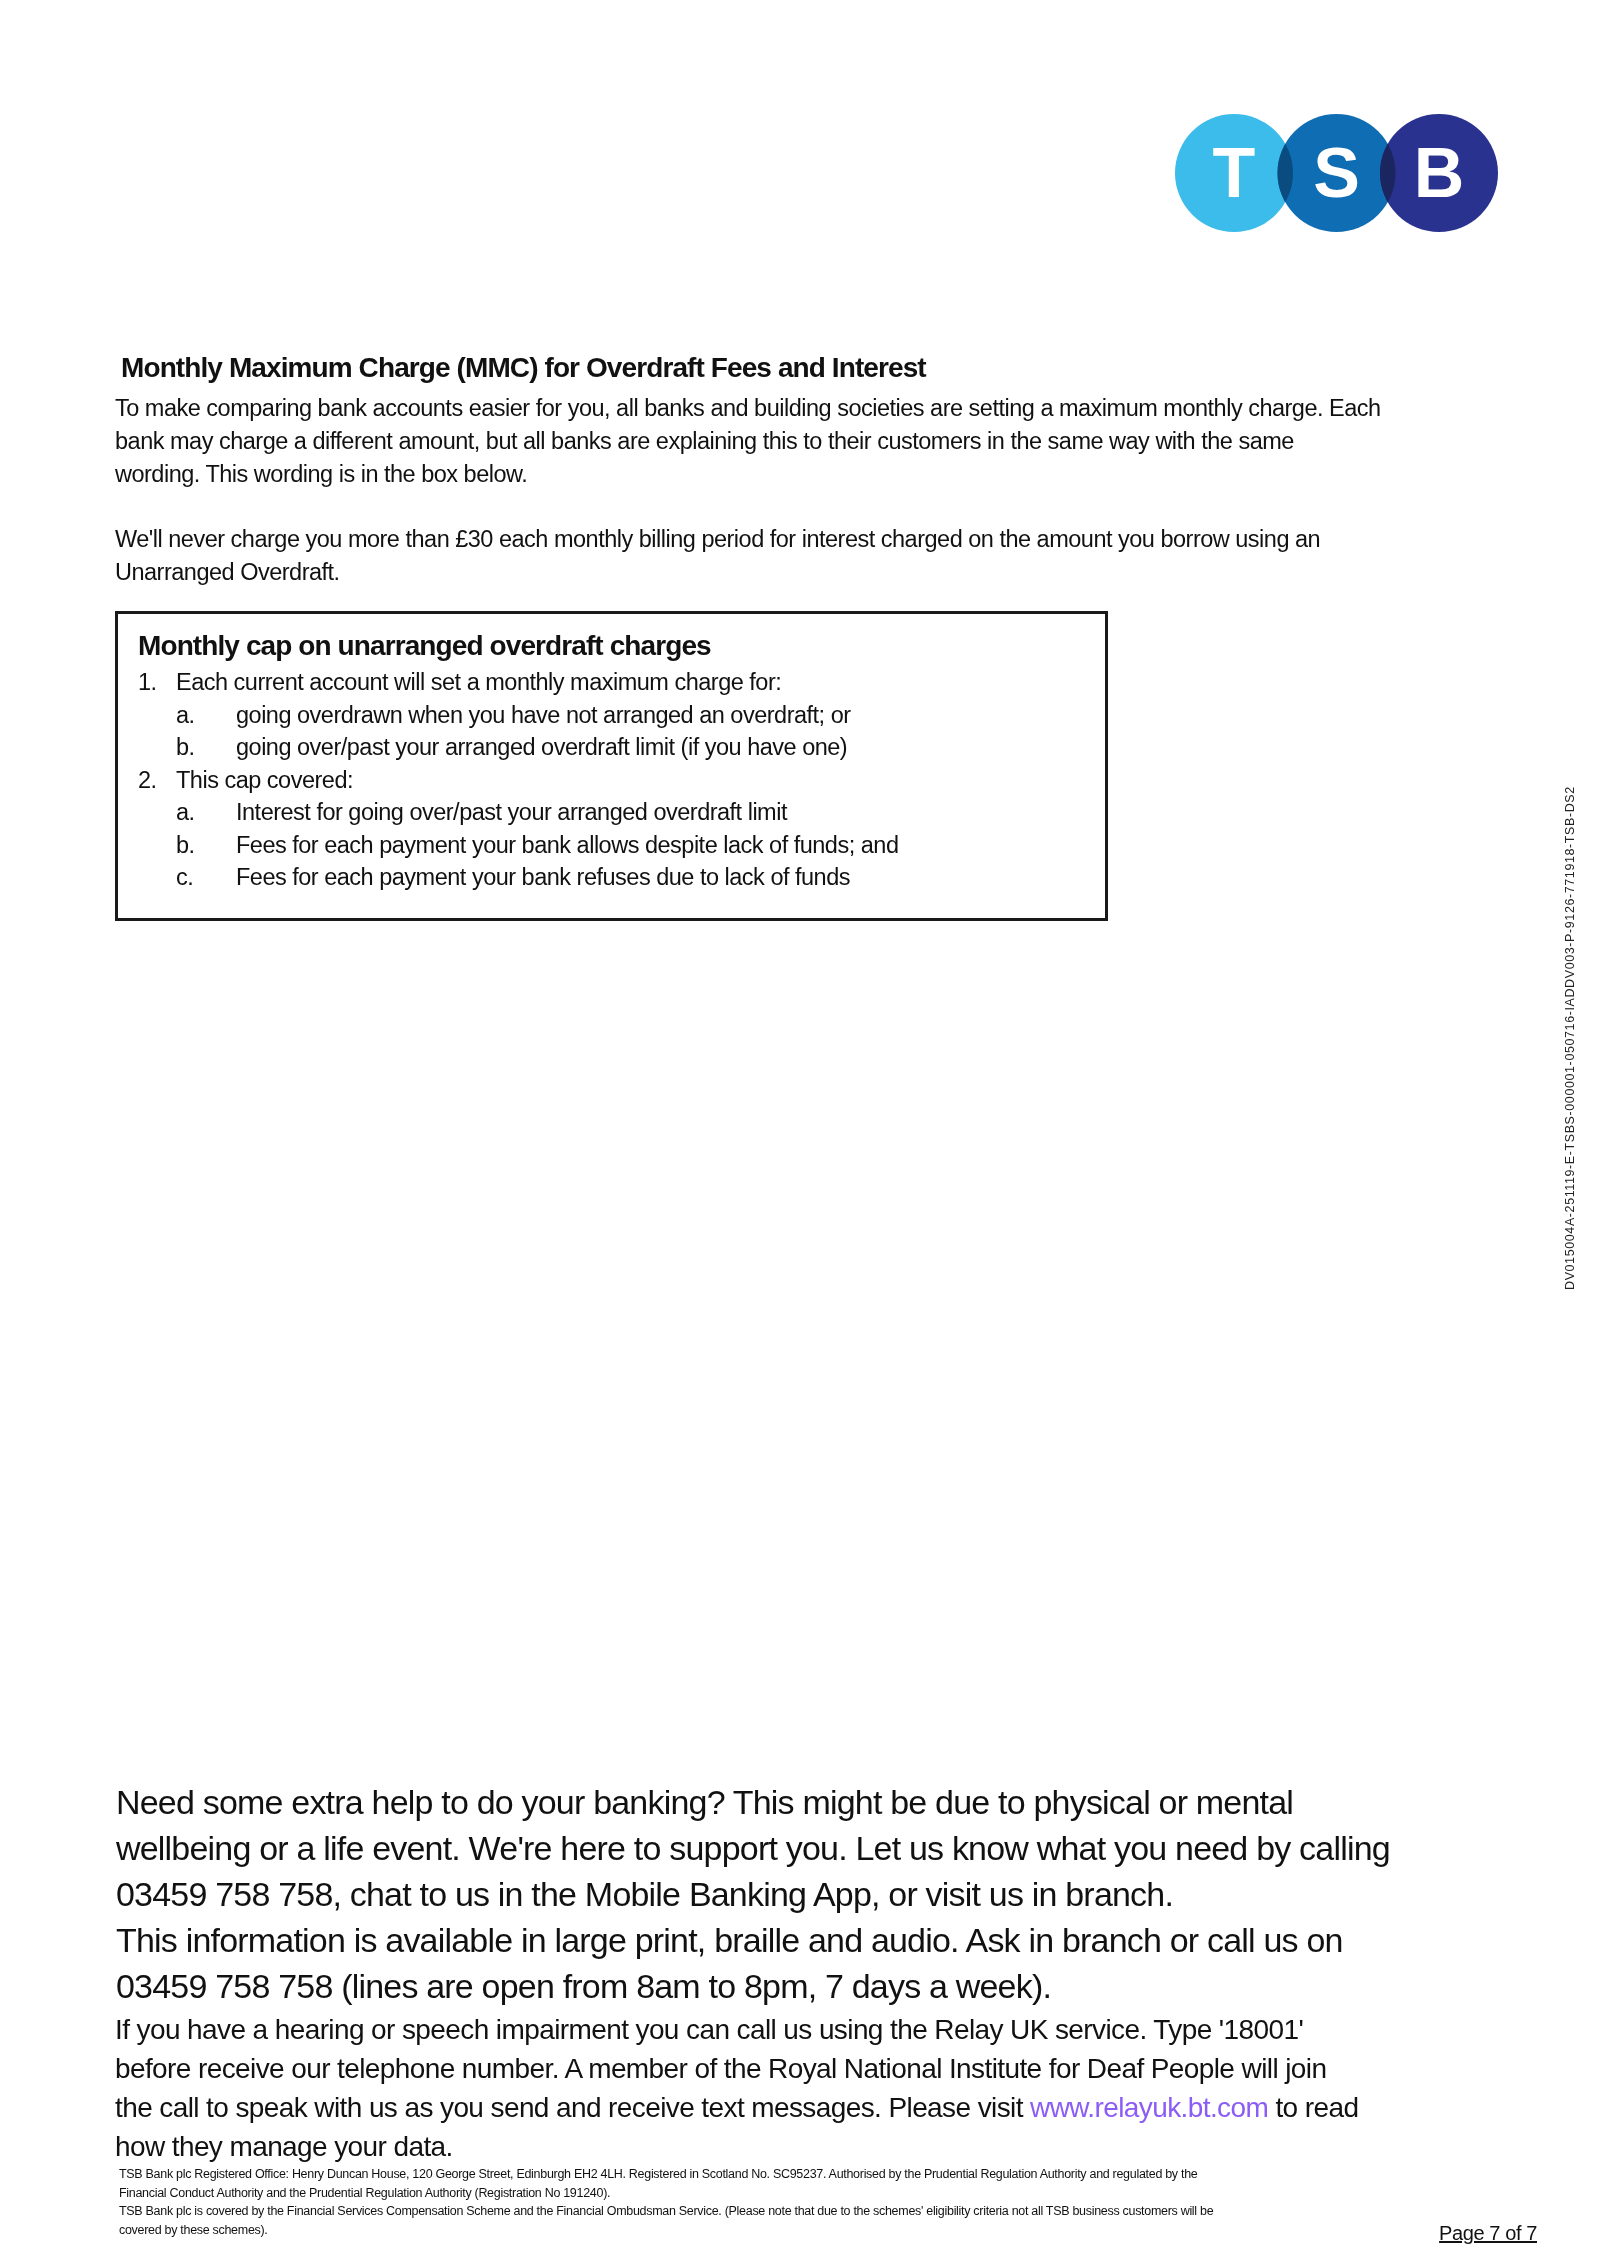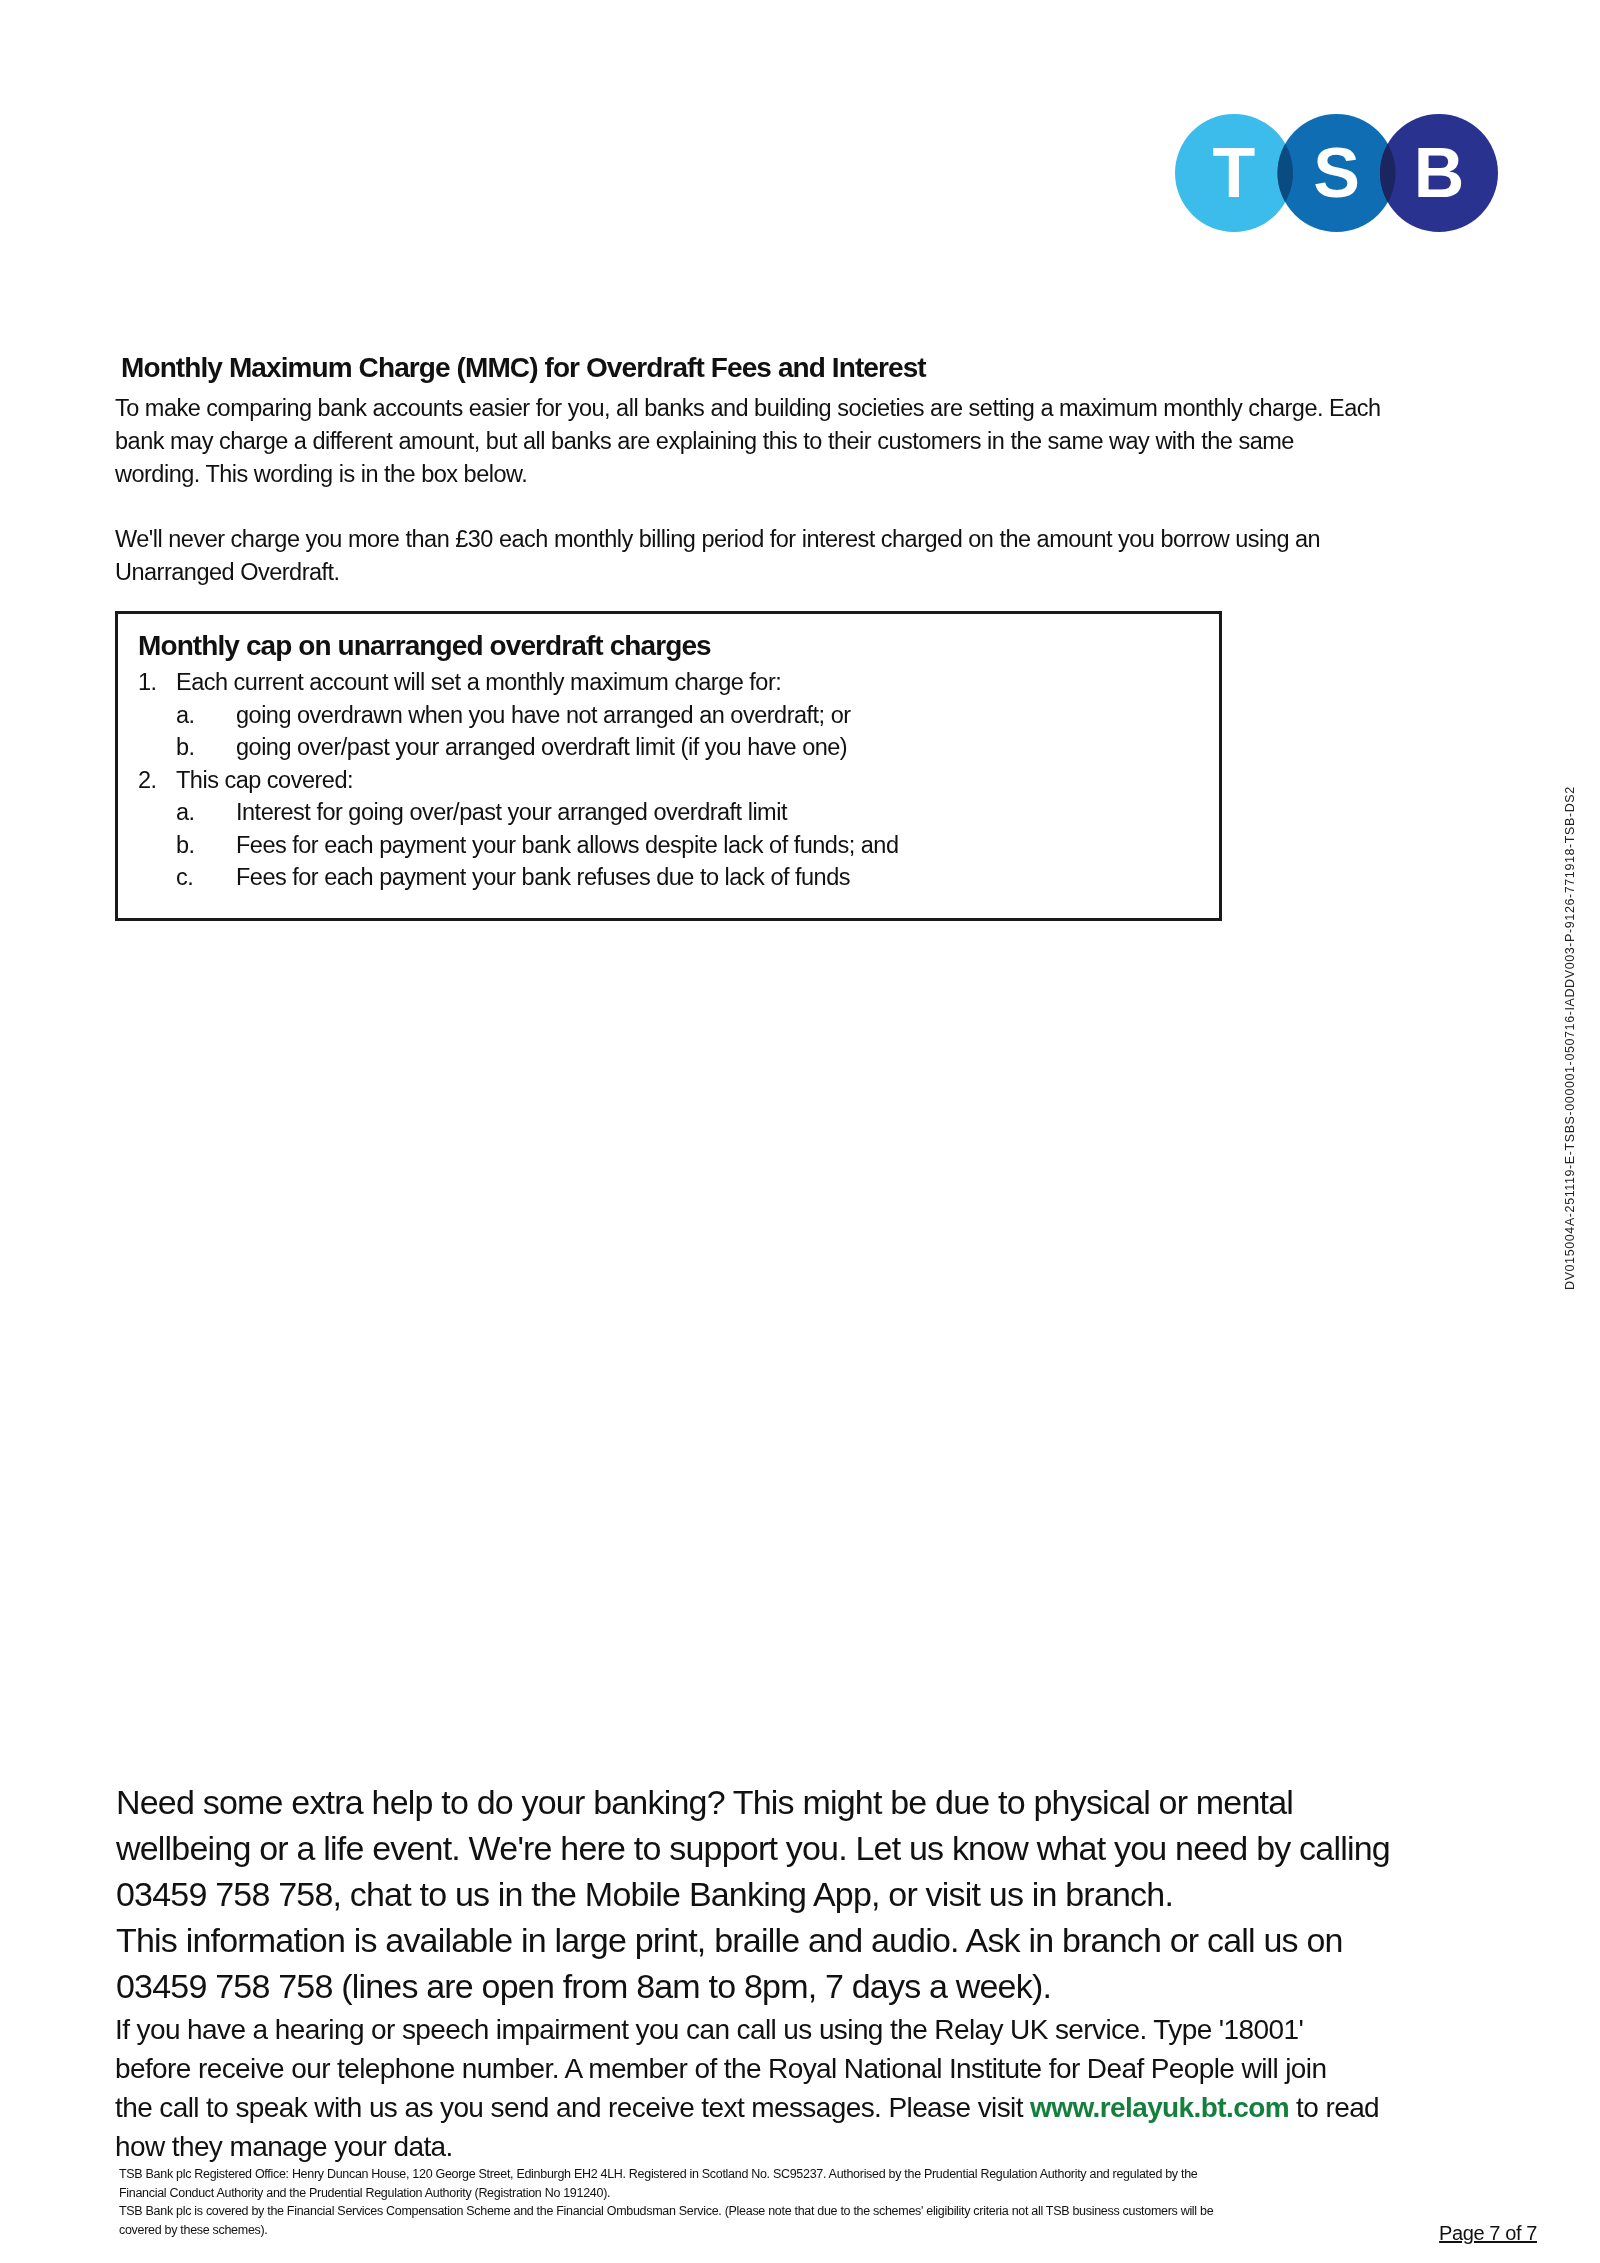--- a/index.html
+++ b/index.html
@@ -9,40 +9,40 @@
   }
   .logo { position: absolute; left: 1174px; top: 113px; width: 325px; height: 120px; }
   .logo svg { width: 325px; height: 120px; display: block; }
 
   .section { position: absolute; left: 115px; top: 344px; width: 1380px; }
   .h1 { font-size: 28px; font-weight: bold; letter-spacing: -0.9px; line-height: 36px; margin: 6px; }
   .p { font-size: 23.5px; line-height: 33px; letter-spacing: -0.5px; margin: 0; }
   .p + .gap { height: 32px; }
 
   .box {
-    position: absolute; left: 115px; top: 611px; width: 1107px; height: 310px;
+    position: absolute; left: 115px; top: 611px; width: 993px; height: 310px;
     border: 3px solid #1a1a1a; box-sizing: border-box;
   }
   .box .bh { position: absolute; left: 20px; top: 14px; font-size: 28px; font-weight: bold; letter-spacing: -0.9px; line-height: 36px; }
   .box ol { list-style: none; margin: 0; padding: 0; position: absolute; left: 20px; top: 52px; width: 960px; }
   .box li { font-size: 23.5px; line-height: 32.5px; letter-spacing: -0.5px; position: relative; }
   .box .num { display: inline-block; width: 38px; }
   .box .sub { padding-left: 38px; }
   .box .sub .num { width: 60px; }
 
   .vcode {
     position: absolute; left: 1563px; top: 1290px;
     transform-origin: 0 0; transform: rotate(-90deg);
     font-size: 12.5px; letter-spacing: 0.6px; white-space: nowrap; color: #222;
   }
 
   .help { position: absolute; left: 115px; top: 1779px; width: 1420px; }
   .help .big { font-size: 34px; line-height: 45px; letter-spacing: -0.8px; margin: 1px; }
   .help .mid { font-size: 28px; line-height: 39px; letter-spacing: -0.6px; margin: 0; }
-  .link { color: #15803d; font-weight: bold; }
+  .link { color: #8b5cf6; }
 
   .legal { position: absolute; left: 115px; top: 2161px; width: 1350px; font-size: 12.5px; line-height: 18.5px; letter-spacing: -0.3px; margin: 4px; }
   .page-num { position: absolute; right: 63px; top: 2222px; font-size: 20px; letter-spacing: -0.4px; text-decoration: underline; }
 </style>
 </head>
 <body>
 
 <div class="logo">
   <svg viewBox="0 0 325 120">
     <defs>

